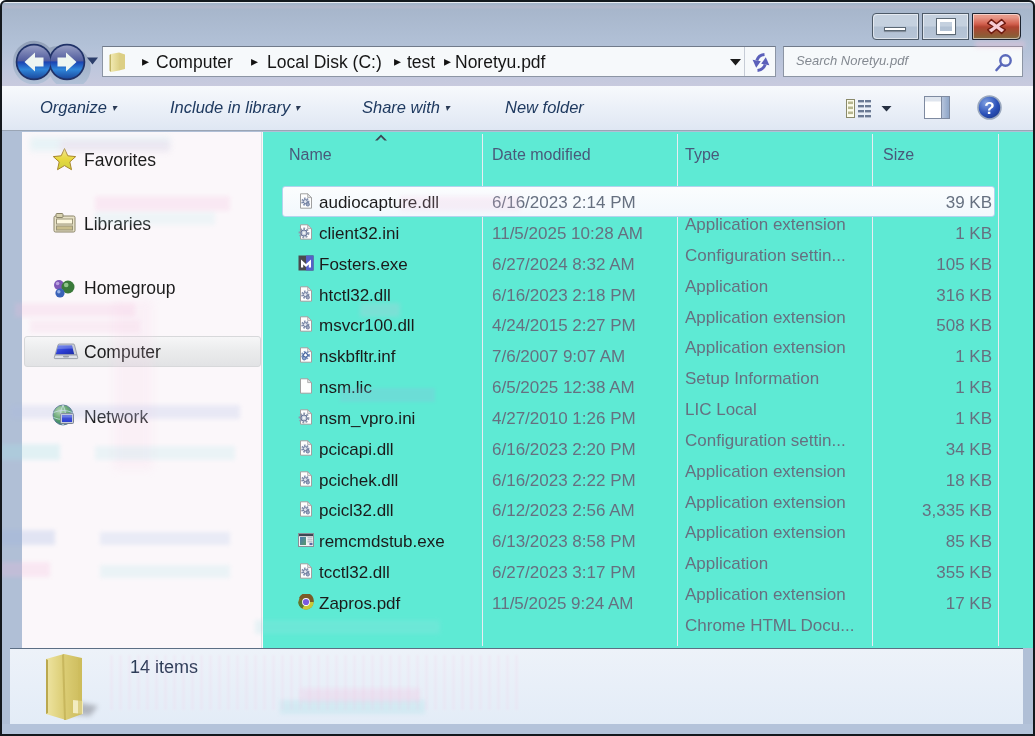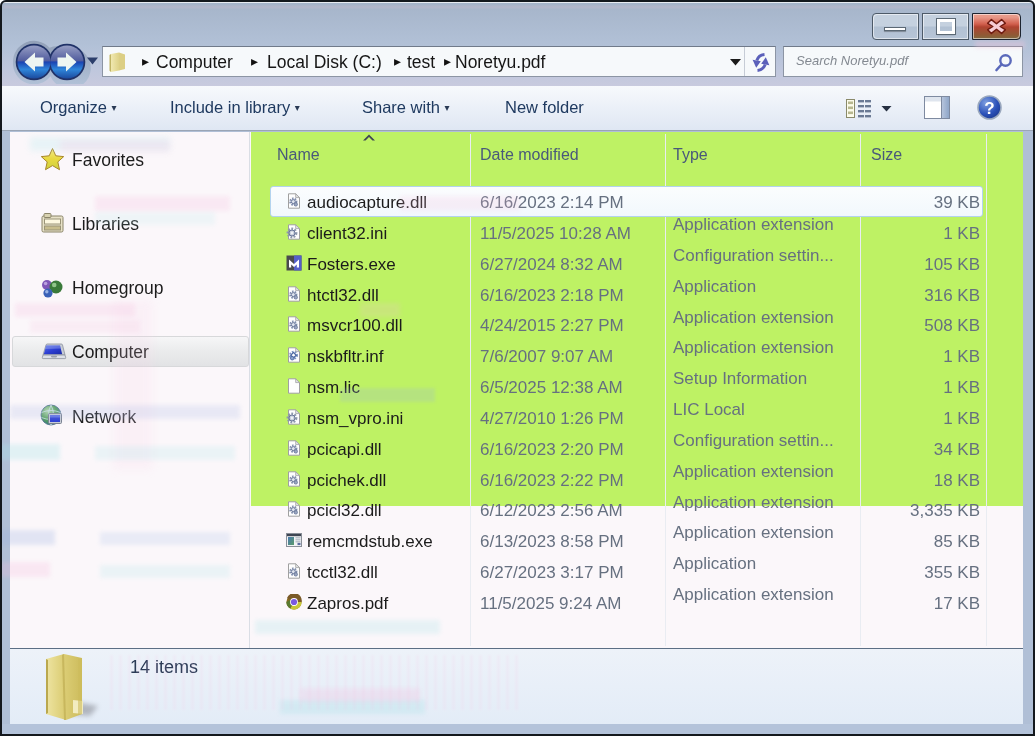--- a/index.html
+++ b/index.html
@@ -18,28 +18,28 @@
 #btnmin .glyph{position:absolute;left:11px;top:13px;width:22px;height:4px;background:#fff;border:1px solid #5b6874;box-shadow:0 1px 1px rgba(0,0,0,.3);}
 #btnmax .glyph{position:absolute;left:14px;top:5px;width:18px;height:15px;background:transparent;border:3.5px solid #fff;outline:1px solid #5b6874;box-shadow:0 1px 2px rgba(0,0,0,.25);}
 #btnclose .glyph{position:absolute;left:0;top:0;width:100%;height:100%;}
 
 #navrow{position:absolute;left:2px;top:44px;right:2px;height:42px;}
 
 #addr{position:absolute;left:100px;top:2px;width:674px;height:31px;background:#f6f9fb;border:1px solid #8c95a4;border-top-color:#707a8a;z-index:2;}
 #search{position:absolute;left:781px;top:2px;width:240px;height:31px;background:#f6f9fb;border:1px solid #8c95a4;border-top-color:#707a8a;z-index:2;}
 
 #toolbar{position:absolute;left:2px;top:86px;right:2px;height:45px;background:linear-gradient(#f7f9fc,#ebf0f8 50%,#dfe7f3);border-bottom:1px solid #9aa5b5;}
-.tbitem{position:absolute;top:12px;font-size:16.5px;color:#1f3a60;}
+.tbitem{position:absolute;top:12px;font-size:16.5px;color:#1f3a60;font-style:italic;}
 .tcar{font-size:10px;position:relative;top:-2px;color:#2a3a55;}
 .crumb{position:absolute;top:5px;font-size:17.5px;color:#161616;white-space:nowrap;}
 .csep{position:absolute;top:6px;font-size:14px;color:#111;}
 
-#content{position:absolute;left:10px;top:132px;width:1013px;height:516px;background:#fbf7fa;padding-left:12px;}
+#content{position:absolute;left:22px;top:132px;width:1013px;height:516px;background:#fbf7fa;padding-left:12px;}
 #sidebar{position:absolute;left:0;top:0;width:240px;height:516px;background:#fbf7fa;border-right:1px solid #dadee5;}
-#filearea{position:absolute;left:241px;top:0;right:0;height:374px;background:#bef264;}
+#filearea{position:absolute;left:241px;top:0;right:0;height:516px;background:#5eead4;}
 .sbitem{position:absolute;left:62px;font-size:17.5px;color:#1b1b1b;}
 .fhead{position:absolute;top:14px;font-size:16px;color:#49597a;}
 .hsep{position:absolute;top:2px;width:1px;height:512px;background:#e9ecf2;}
 .row{position:absolute;left:0;width:100%;height:31px;font-size:17px;color:#1b1b1b;}
 .row .nm{position:absolute;left:56px;top:7px;white-space:nowrap;}
 .row .dt{position:absolute;left:229px;top:7px;color:#667080;white-space:nowrap;}
 .row .tp{position:absolute;left:422px;top:7px;color:#667080;white-space:nowrap;margin-top:22px;}
 .row .sz{position:absolute;right:43px;top:7px;color:#667080;white-space:nowrap;text-align:right;}
 .row .ic{position:absolute;left:35px;top:7px;width:16px;height:16px;}
 .selbox{position:absolute;left:19px;top:0;width:713px;height:31px;border:1px solid #b3d3ee;border-radius:3px;background:linear-gradient(#fbfdfe,#f2f8fd);}
@@ -434,20 +434,21 @@
           <span class="dt">6/27/2023 3:17 PM</span>
           <span class="tp">Application extension</span>
           <span class="sz">355 KB</span>
         </div>
       <div class="row" style="top:455px">
           <svg class="ic" viewBox="0 0 16 16">
             <use href="#chrome"></use>
           </svg>
           <span class="nm">Zapros.pdf</span>
           <span class="dt">11/5/2025 9:24 AM</span>
+          <span class="tp">Chrome HTML Docu...</span>
           <span class="sz">17 KB</span>
         </div>
     </div>
   </div>
 
   <div id="ghosts">
     <div class="gh" style="left:975px;top:41px;width:50px;height:7px;background:#f2c4da;opacity:.4;filter:blur(2px)"></div>
     <div class="gh" style="left:3px;top:6px;width:1029px;height:2px;background:#d8bccc;opacity:0.38;filter:blur(1px)"></div>
     <div class="gh" style="left:30px;top:137px;width:140px;height:14px;background:#aee8ec;opacity:0.25;filter:blur(3px)"></div>
     <div class="gh" style="left:60px;top:140px;width:110px;height:12px;background:#f8c0e0;opacity:0.22;filter:blur(3px)"></div>

